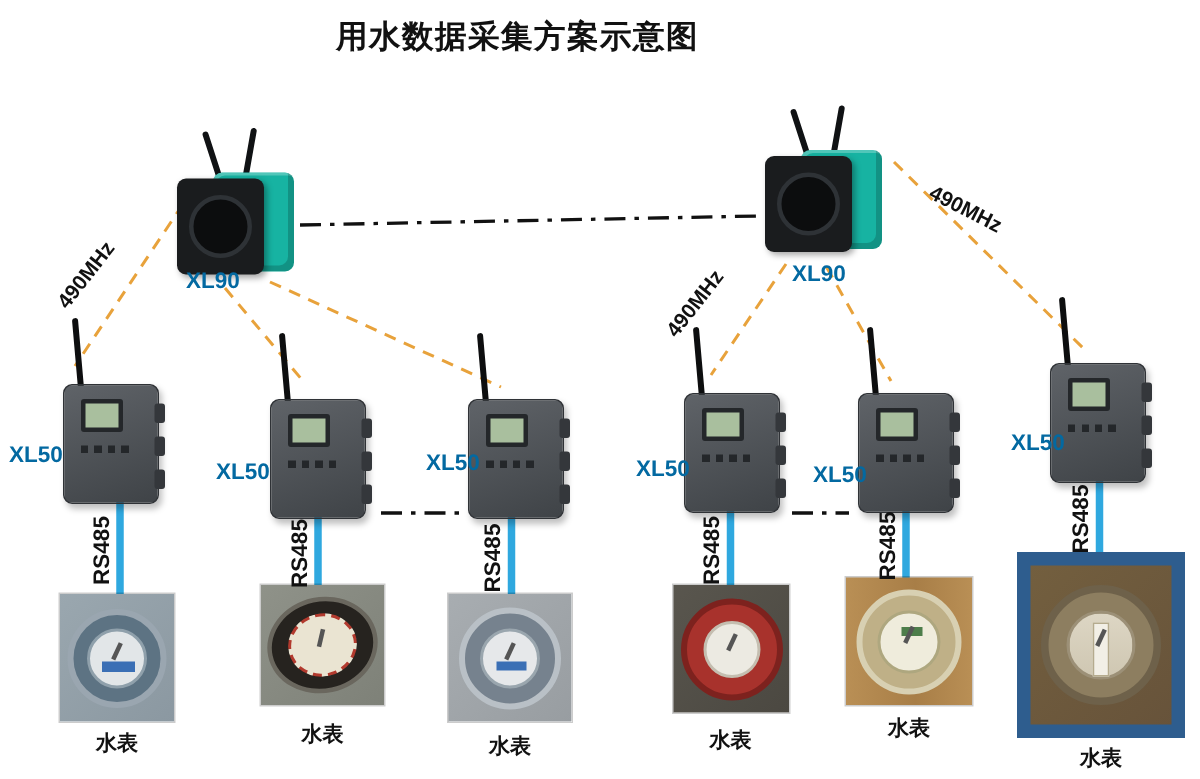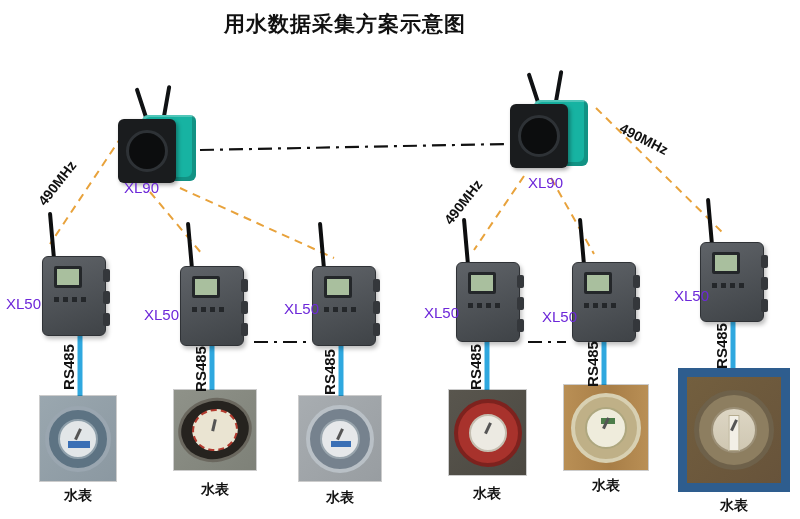--- a/index.html
+++ b/index.html
@@ -8,21 +8,21 @@
   .canvas{position:relative;width:800px;height:519px;background:#fff;overflow:hidden}
 
   .title{position:absolute;left:0;top:10px;width:690px;text-align:center;
          font-size:21px;font-weight:bold;letter-spacing:1px;color:#111}
 
   svg.wires{position:absolute;left:0;top:0;pointer-events:none}
   .rf{fill:none;stroke-width:2;stroke-dasharray:8 6}
   .bb{fill:none;stroke-width:2.2;stroke-dasharray:14 6 3 6}
   .rs{fill:none;stroke-width:5}
 
-  .dev-label{position:absolute;font-size:15px;font-weight:normal;color:#6d28d9;white-space:nowrap}
+  .dev-label{position:absolute;font-size:15px;font-weight:bold;color:#0369a1;white-space:nowrap}
   .rot-label{position:absolute;font-size:14px;font-weight:bold;color:#111;white-space:nowrap}
   .rs-label{position:absolute;font-size:15px;font-weight:bold;color:#111;white-space:nowrap}
   .meter-label{position:absolute;transform:translateX(-50%);font-size:14px;font-weight:bold;color:#111;white-space:nowrap}
 
   
   .xl90{position:absolute;width:84px;height:105px}
   .ant{position:absolute;width:4px;background:#101214;border-radius:2px}
   .xl90 .ant-l{left:24px;top:2px;height:36px;transform:rotate(-18deg)}
   .xl90 .ant-r{left:48px;top:0;height:40px;transform:rotate(10deg)}
   .xl90-side{position:absolute;left:26px;top:30px;width:54px;height:66px;background:#17b3a2;

